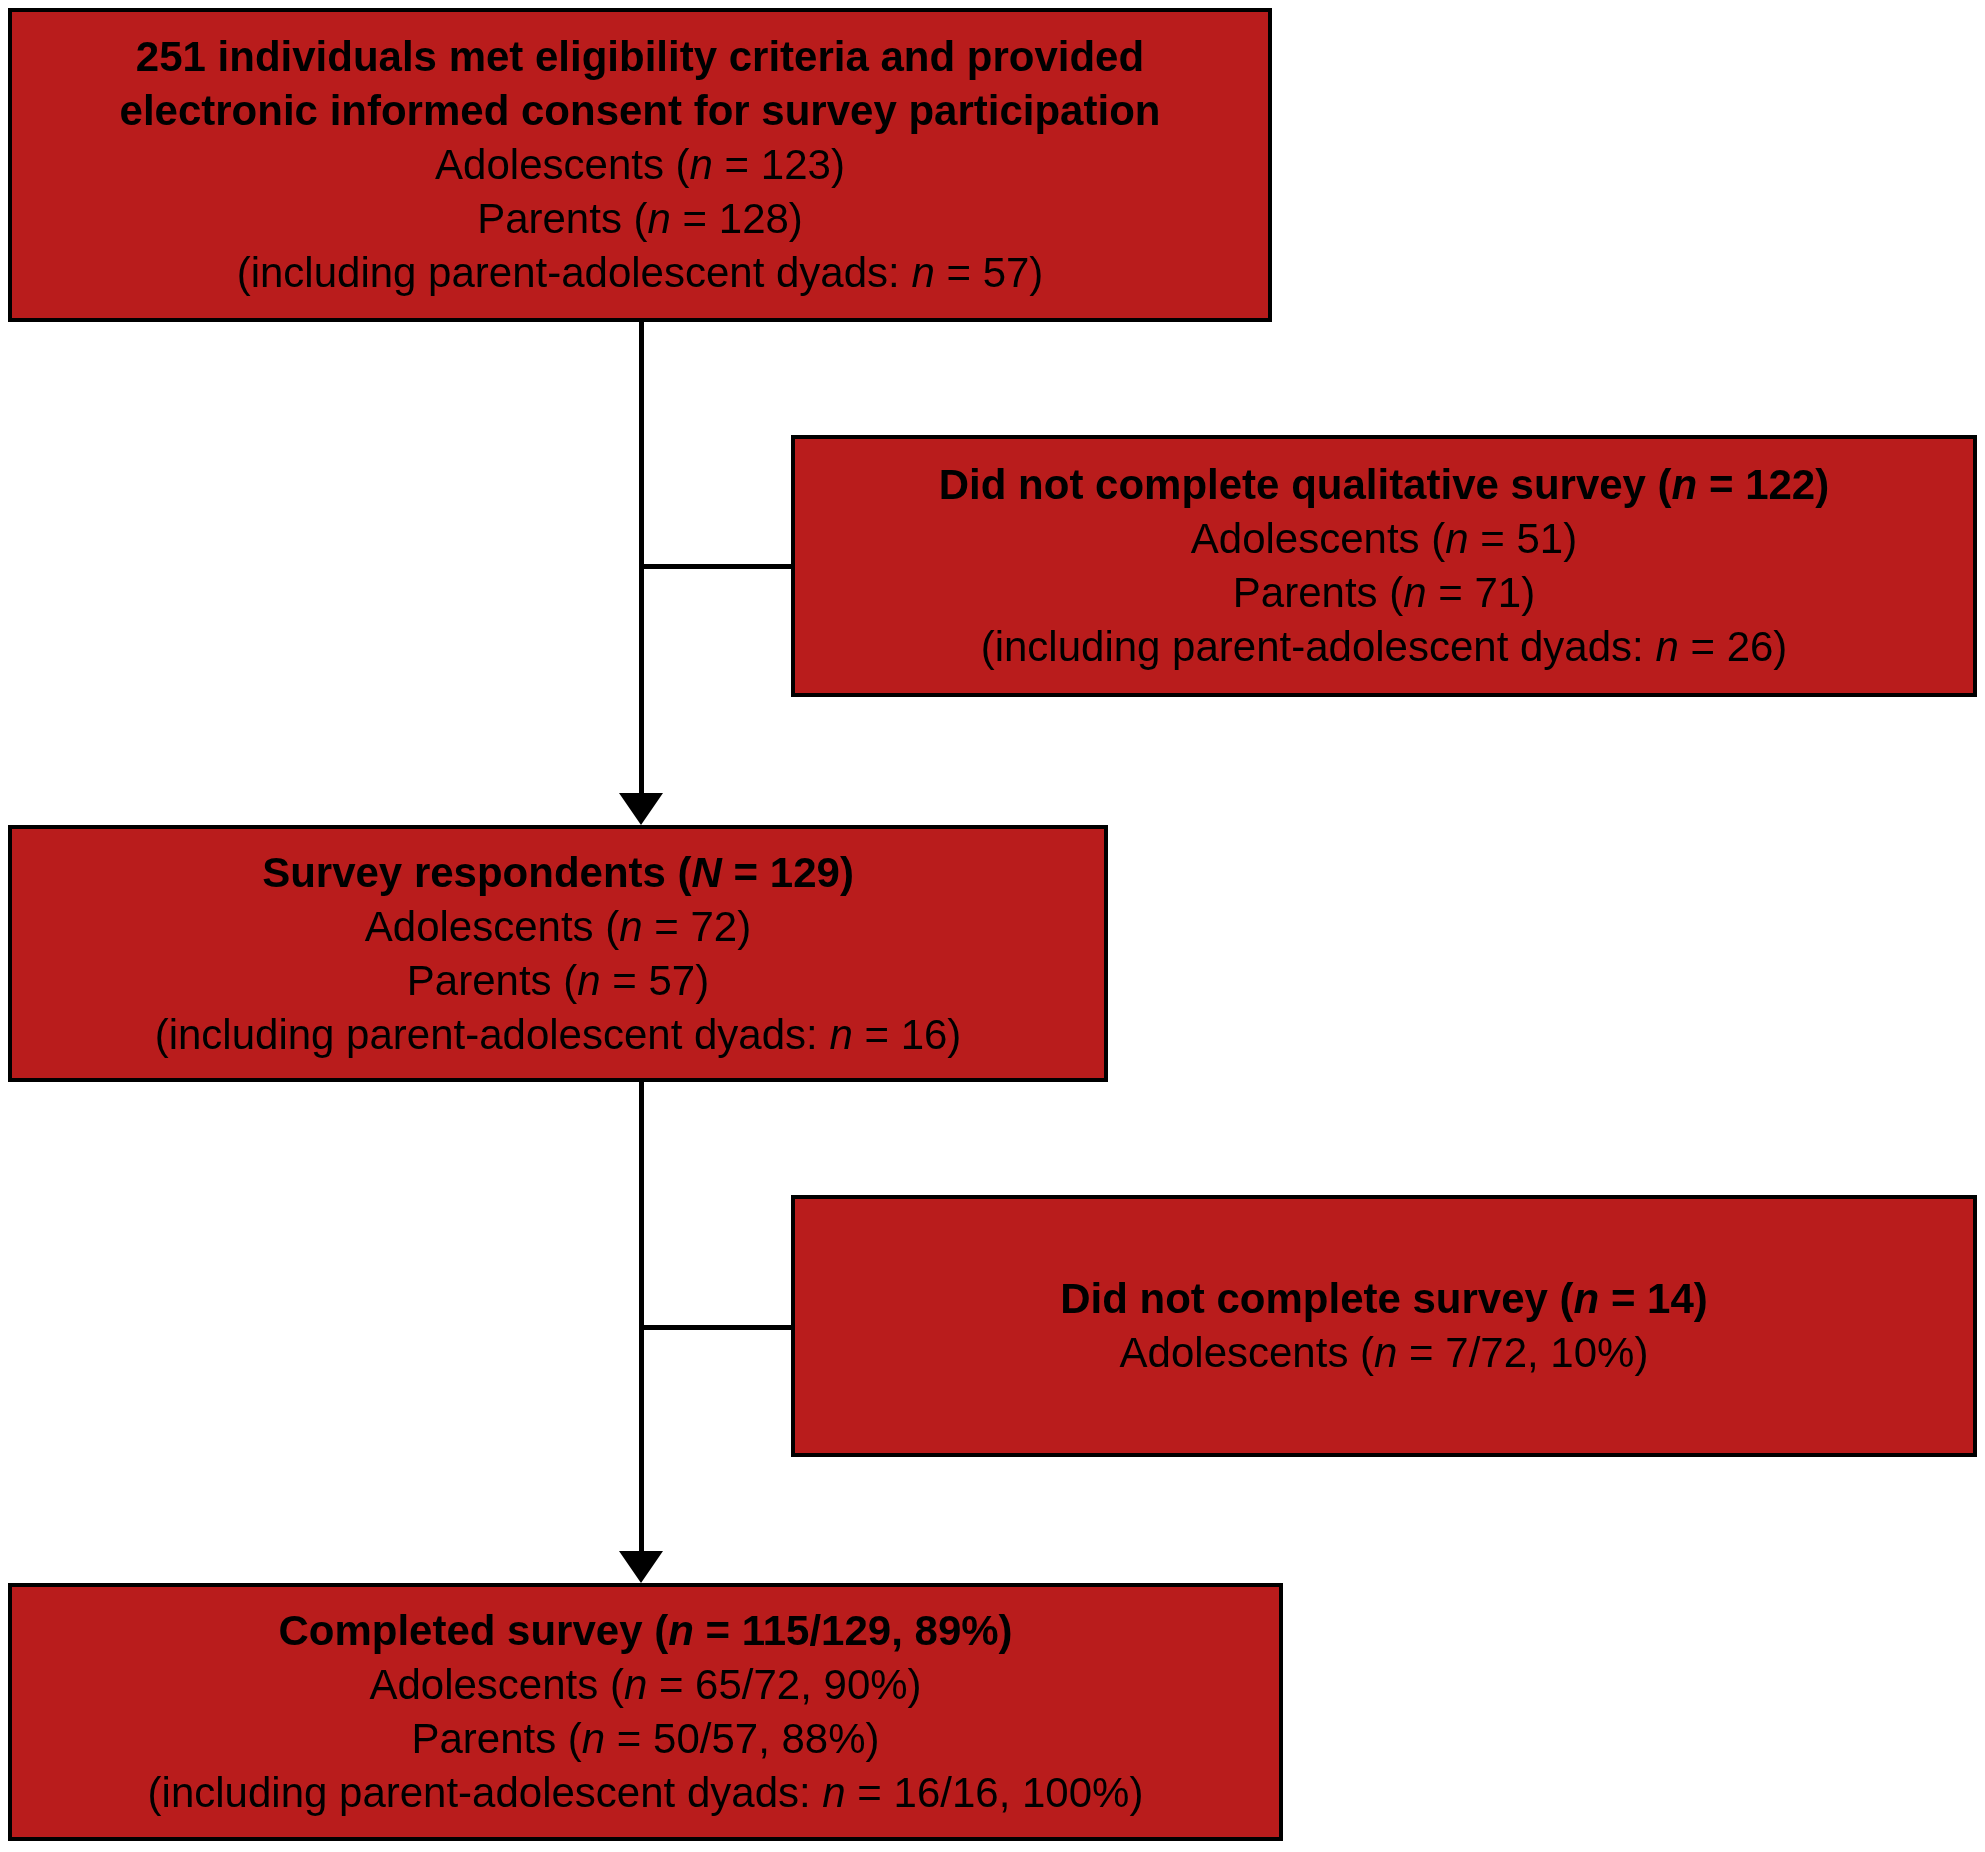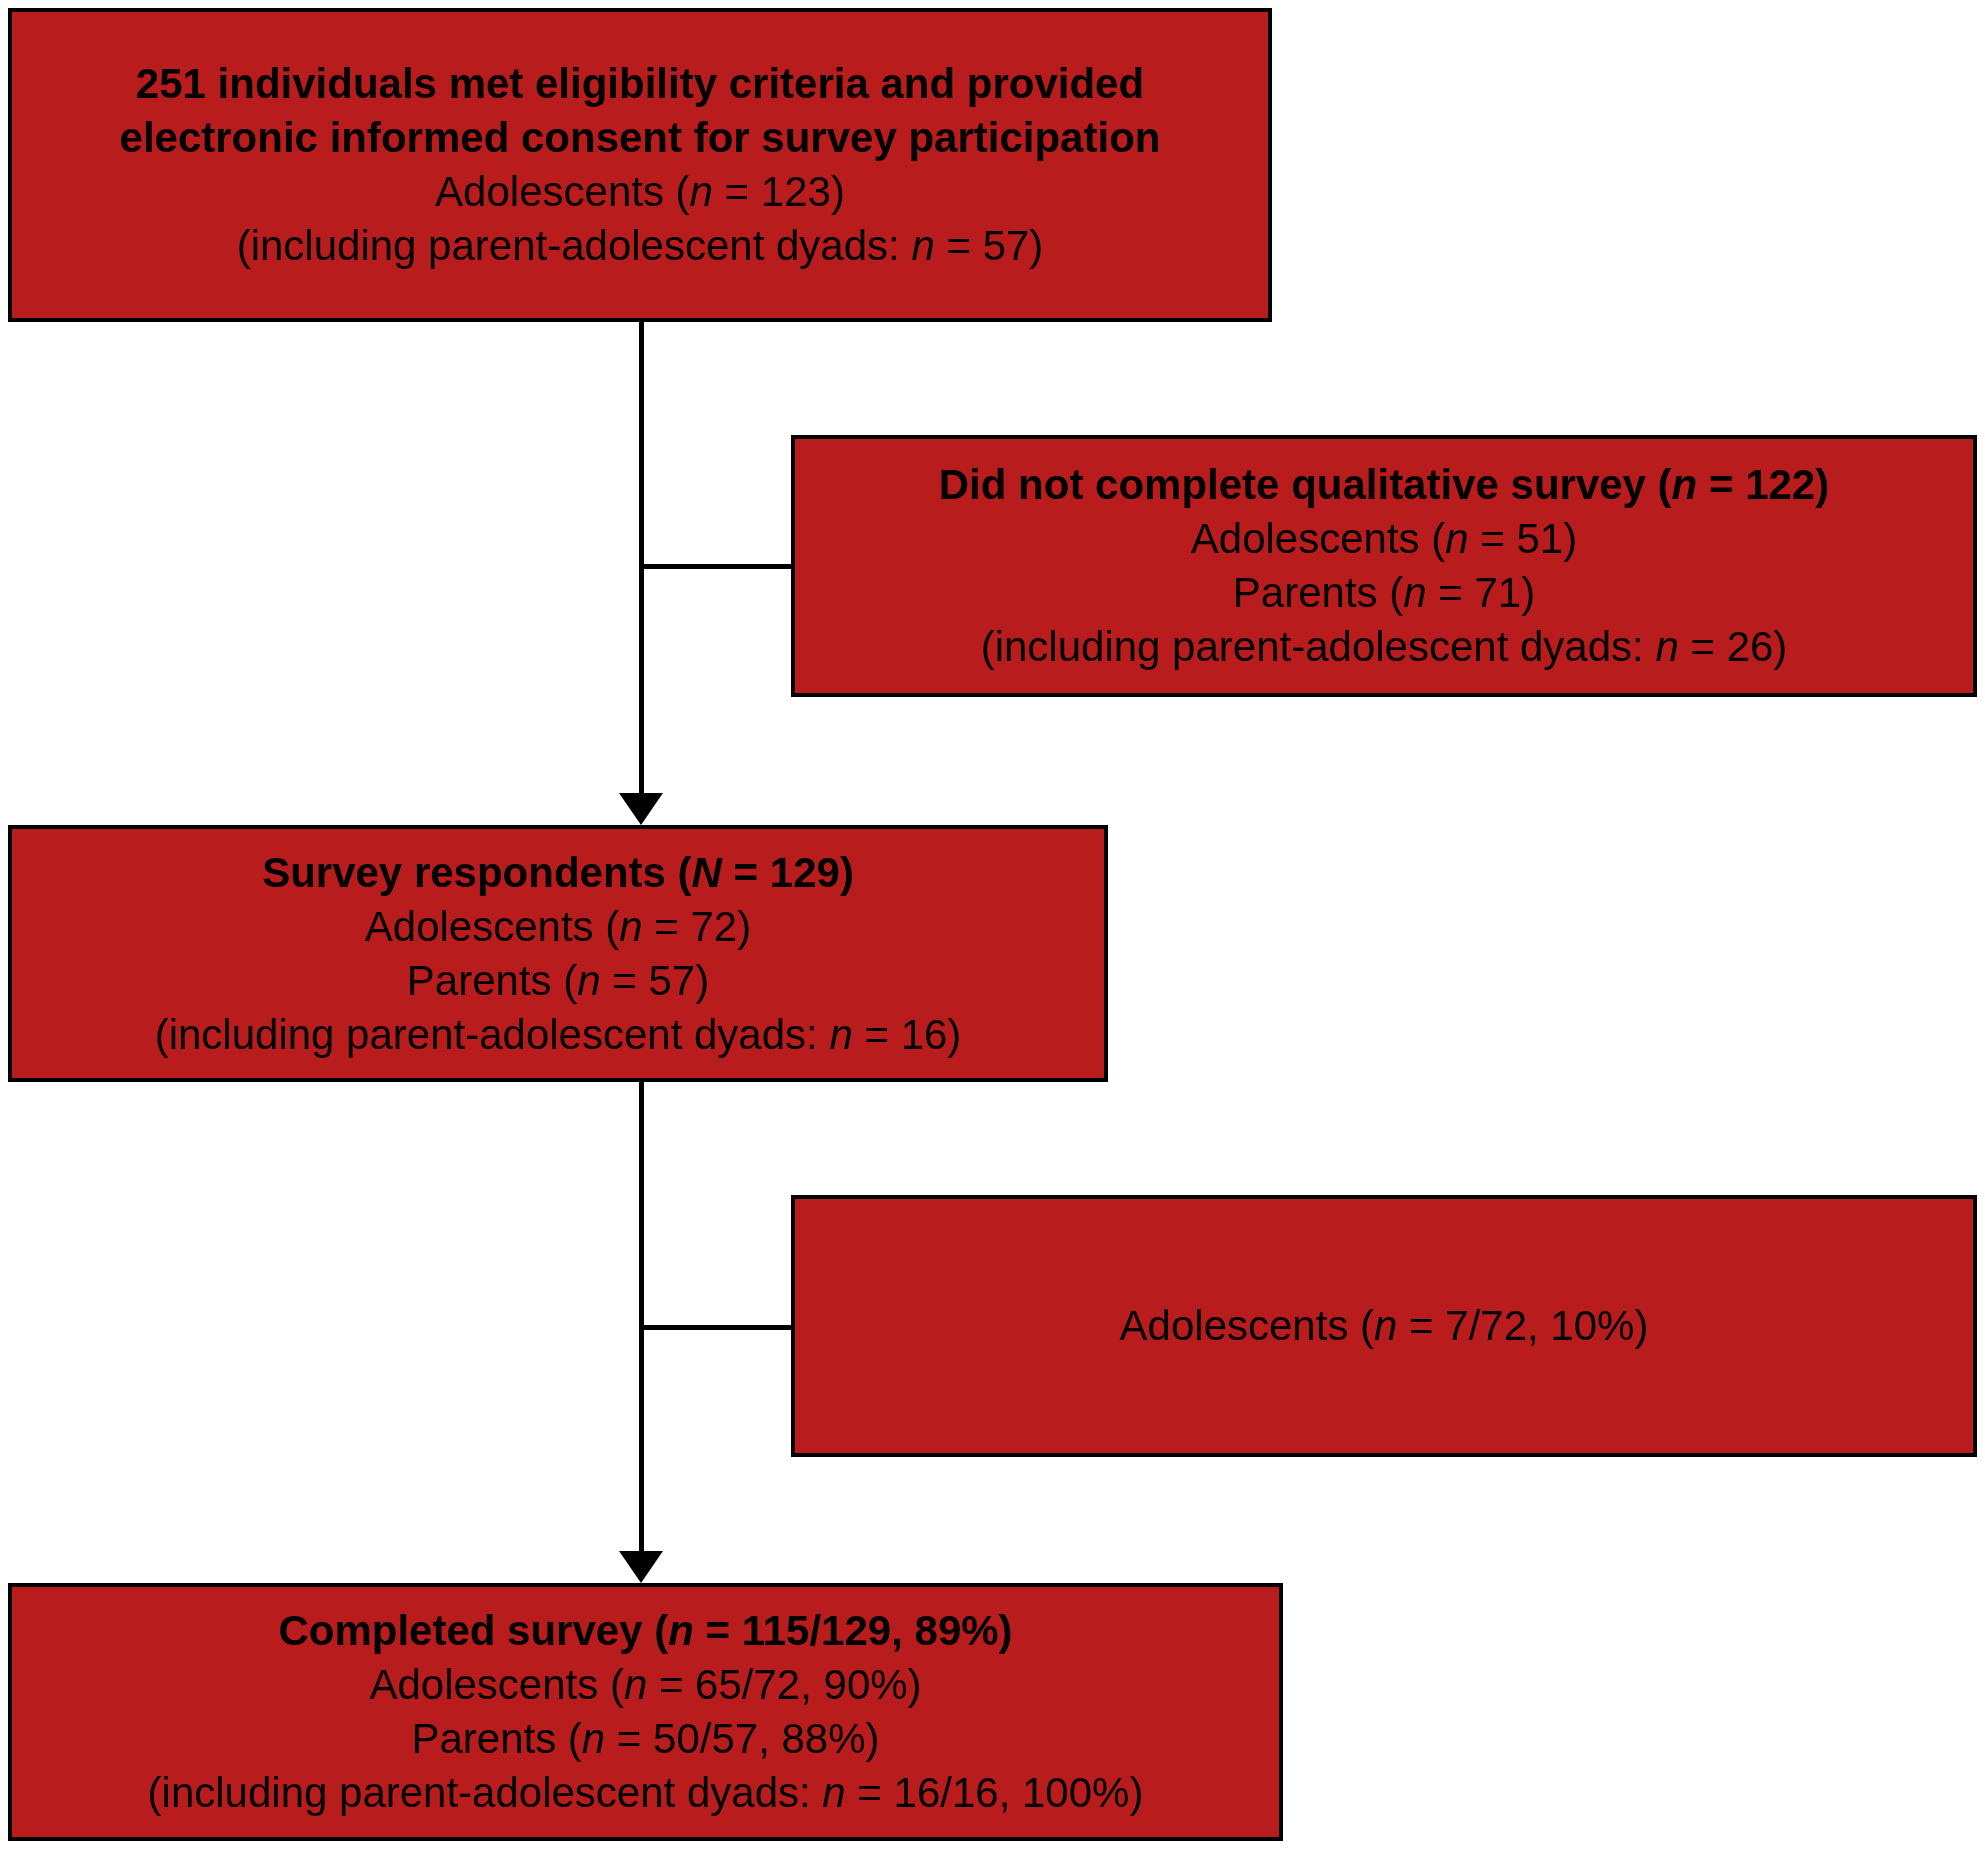--- a/index.html
+++ b/index.html
@@ -49,20 +49,21 @@
 </style>
 </head>
 <body>
 
 <div class="canvas">
 
   <div class="box" style="left:8px; top:8px; width:1264px; height:314px;">
     <div class="line bold">251 individuals met eligibility criteria and provided</div>
     <div class="line bold">electronic informed consent for survey participation</div>
     <div class="line"><span>Adolescents (</span><span class="v">n</span><span> = 123)</span></div>
+    <div class="line"><span>Parents (</span><span class="v">n</span><span> = 128)</span></div>
     <div class="line"><span>(including parent-adolescent dyads: </span><span class="v">n</span><span> = 57)</span></div>
   </div>
 
   <div class="vline" style="left:639px; top:322px; height:473px;"></div>
   <div class="hline" style="left:639px; top:564px; width:152px;"></div>
   <div class="arrowhead" style="left:619px; top:793px;"></div>
 
   <div class="box" style="left:791px; top:435px; width:1186px; height:262px;">
     <div class="line bold"><span>Did not complete qualitative survey (</span><span class="v">n</span><span> = 122)</span></div>
     <div class="line"><span>Adolescents (</span><span class="v">n</span><span> = 51)</span></div>
@@ -75,20 +76,21 @@
     <div class="line"><span>Adolescents (</span><span class="v">n</span><span> = 72)</span></div>
     <div class="line"><span>Parents (</span><span class="v">n</span><span> = 57)</span></div>
     <div class="line"><span>(including parent-adolescent dyads: </span><span class="v">n</span><span> = 16)</span></div>
   </div>
 
   <div class="vline" style="left:639px; top:1082px; height:471px;"></div>
   <div class="hline" style="left:639px; top:1325px; width:152px;"></div>
   <div class="arrowhead" style="left:619px; top:1551px;"></div>
 
   <div class="box" style="left:791px; top:1195px; width:1186px; height:262px;">
+    <div class="line bold"><span>Did not complete survey (</span><span class="v">n</span><span> = 14)</span></div>
     <div class="line"><span>Adolescents (</span><span class="v">n</span><span> = 7/72, 10%)</span></div>
   </div>
 
   <div class="box" style="left:8px; top:1583px; width:1275px; height:258px;">
     <div class="line bold"><span>Completed survey (</span><span class="v">n</span><span> = 115/129, 89%)</span></div>
     <div class="line"><span>Adolescents (</span><span class="v">n</span><span> = 65/72, 90%)</span></div>
     <div class="line"><span>Parents (</span><span class="v">n</span><span> = 50/57, 88%)</span></div>
     <div class="line"><span>(including parent-adolescent dyads: </span><span class="v">n</span><span> = 16/16, 100%)</span></div>
   </div>
 

